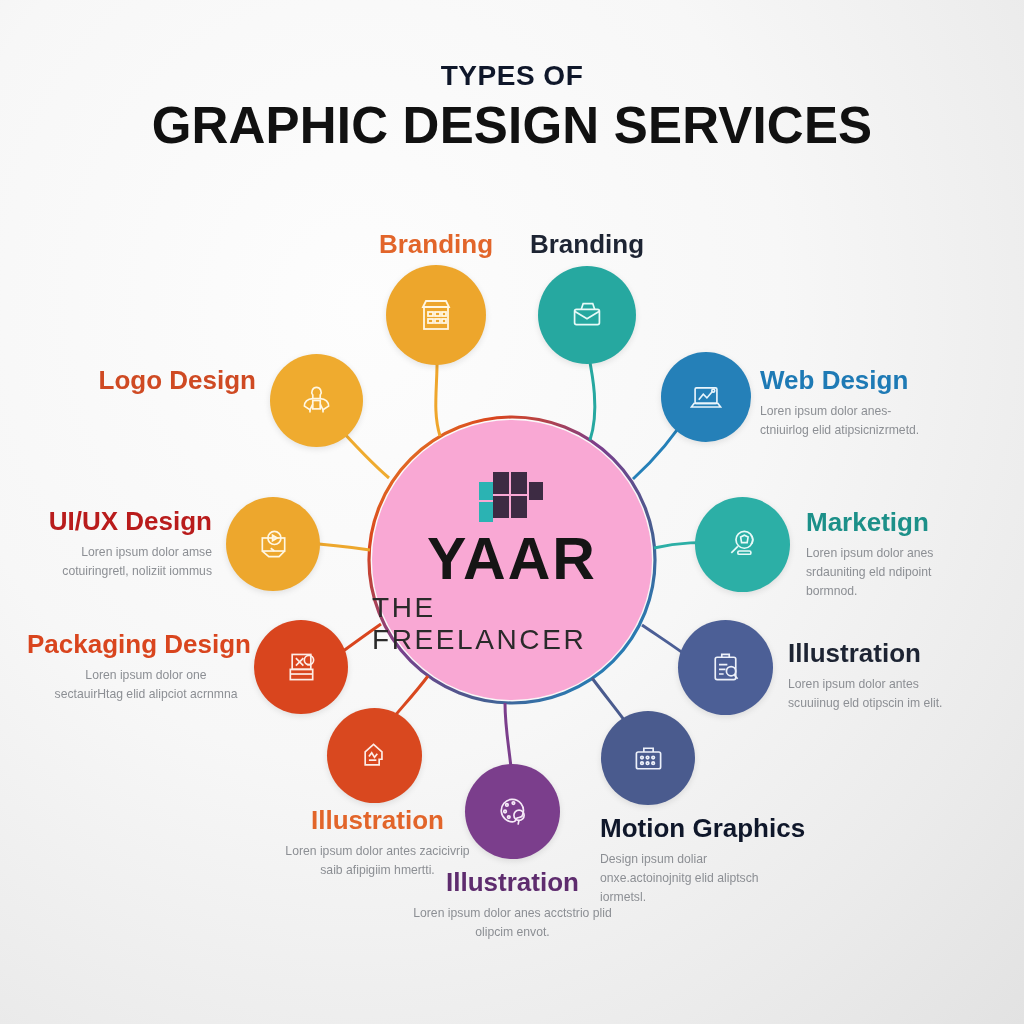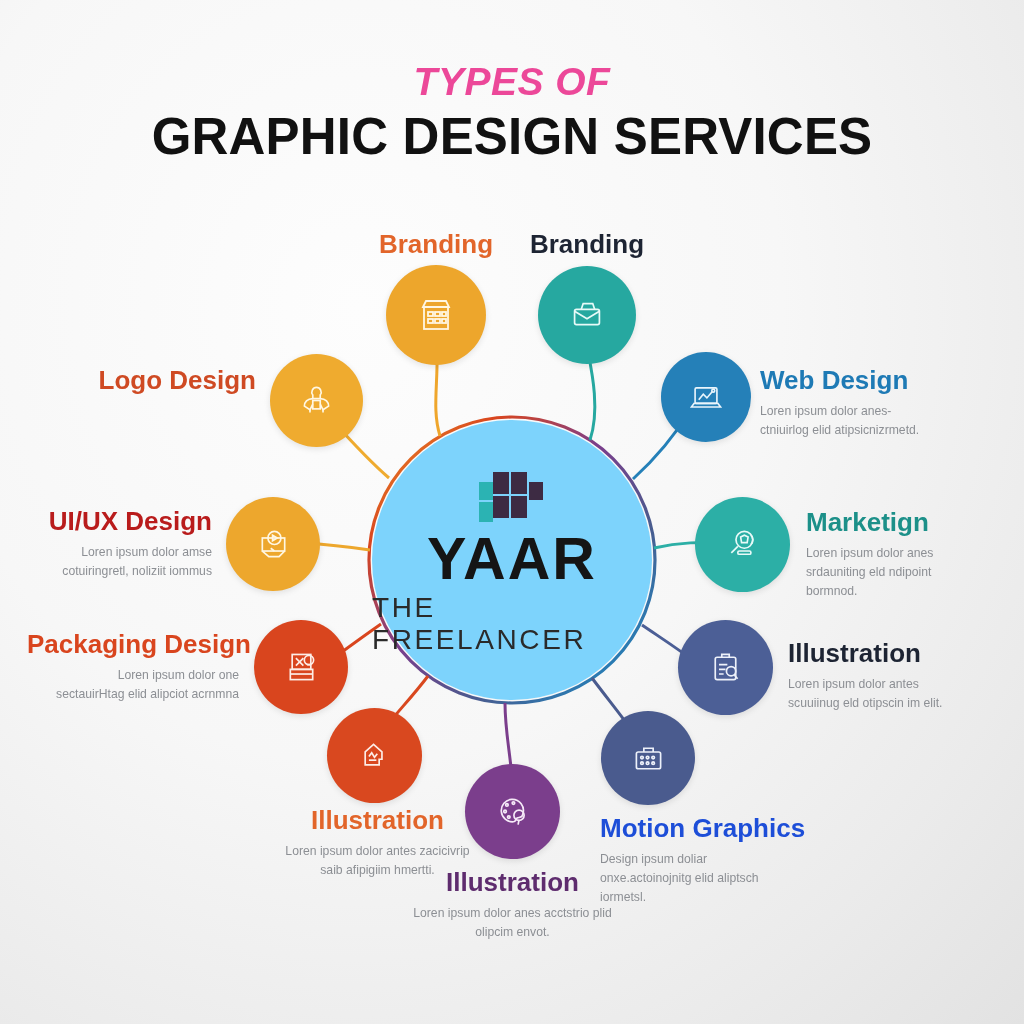--- a/index.html
+++ b/index.html
@@ -24,26 +24,25 @@
   
   .title-block {
     position: absolute;
     top: 62px;
     left: 0;
     width: 1024px;
     text-align: center;
     line-height: 1.0;
   }
   .title-line1 {
-    font-size: 39px;
+    font-size: 28px;
     font-weight: bold;
     letter-spacing: 0.5px;
-    color: #ec4899;
-    display: block;
-    font-style: italic;
+    color: #0f172a;
+    display: block;
   }
   .title-line2 {
     font-size: 51px;
     font-weight: bold;
     letter-spacing: 0.2px;
     color: #111111;
     display: block;
     margin-top: 10px;
   }
 
@@ -58,21 +57,21 @@
   }
 
   
   .hub {
     position: absolute;
     left: 372px;
     top: 420px;
     width: 280px;
     height: 280px;
     border-radius: 50%;
-    background: #7dd3fc;
+    background: #f9a8d4;
     display: flex;
     flex-direction: column;
     align-items: center;
     justify-content: center;
   }
   .hub-mark {
     width: 78px;
     height: 62px;
     margin-bottom: 4px;
   }
@@ -311,35 +310,35 @@
     <span class="ttl" style="color:#1E7AB5;">Web Design</span>
     <span class="desc">Loren ipsum dolor anes-ctniuirlog elid atipsicnizrmetd.</span>
   </div>
 
   <div class="label right" style="left:788px; top:639px; width:200px;">
     <span class="ttl" style="color:#1D2433;">Illustration</span>
     <span class="desc">Loren ipsum dolor antes scuuiinug eld otipscin im elit.</span>
   </div>
 
   <div class="label right" style="left:600px; top:814px; width:220px;">
-    <span class="ttl" style="color:#1d4ed8;">Motion Graphics</span>
+    <span class="ttl" style="color:#0f172a;">Motion Graphics</span>
     <span class="desc">Design ipsum doliar onxe.actoinojnitg elid aliptsch iormetsl.</span>
   </div>
 
   <div class="label center" style="left:410px; top:868px; width:205px;">
     <span class="ttl" style="color:#5E2C6E;">Illustration</span>
     <span class="desc">Loren ipsum dolor anes acctstrio plid olipcim envot.</span>
   </div>
 
   <div class="label center" style="left:275px; top:806px; width:205px;">
     <span class="ttl" style="color:#E2652A;">Illustration</span>
     <span class="desc">Loren ipsum dolor antes zacicivrip saib afipigiim hmertti.</span>
   </div>
 
-  <div class="label left" style="left:27px; top:630px; width:212px;">
+  <div class="label left" style="left:27px; top:630px; width:212px;text-align:center;">
     <span class="ttl" style="color:#D9451E;">Packaging Design</span>
     <span class="desc">Loren ipsum dolor one sectauirHtag elid alipciot acrnmna</span>
   </div>
 
   <div class="label left" style="left:2px; top:507px; width:210px;">
     <span class="ttl" style="color:#b91c1c;">UI/UX Design</span>
     <span class="desc">Loren ipsum dolor amse cotuiringretl, noliziit iommus</span>
   </div>
 
   <div class="label left" style="left:46px; top:366px; width:210px;">

